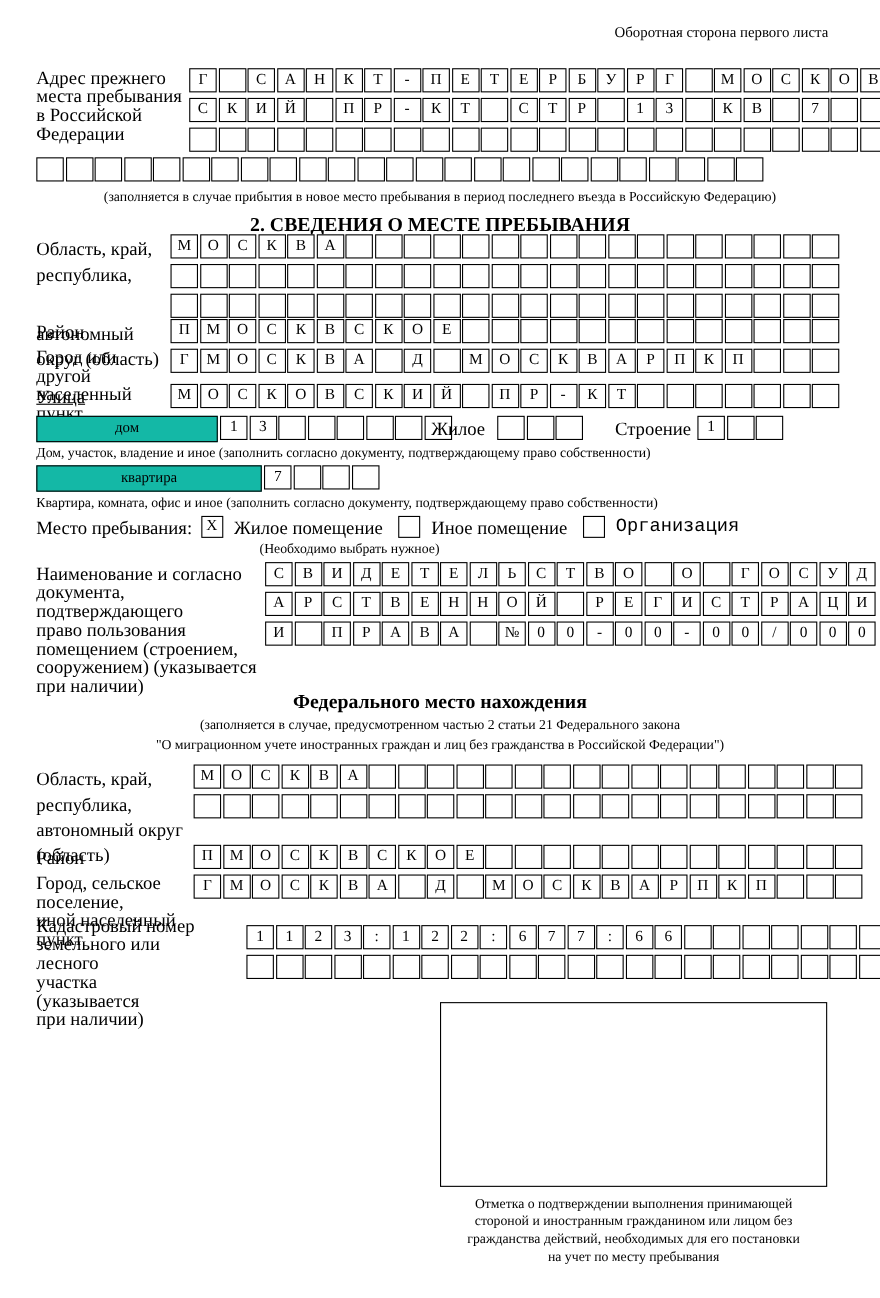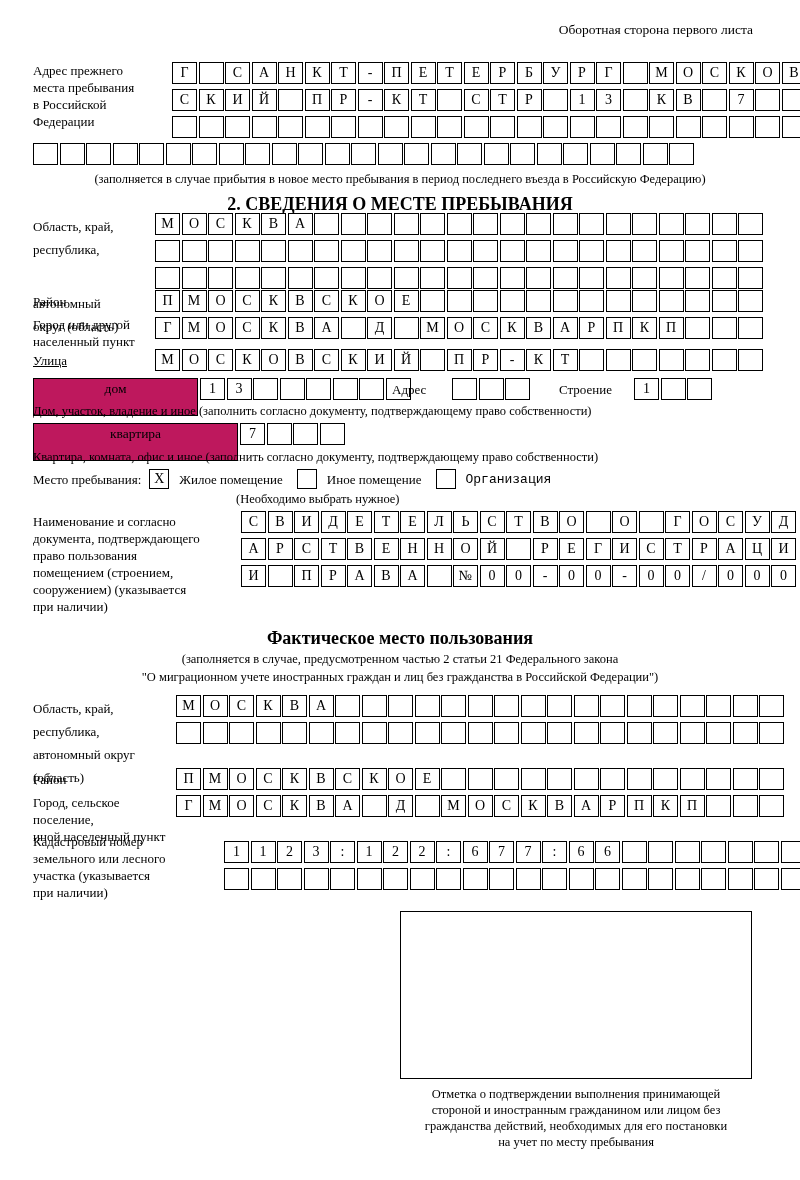--- a/index.html
+++ b/index.html
@@ -28,39 +28,39 @@
     text-align: center;
     font-size: 14px;
     line-height: 20px;
     font-family: "Liberation Serif", serif;
     background: #fff;
     flex: 0 0 auto;
   }
   .cell.blank { }
 
   .label {
-    font-size: 13px;
+    font-size: 17px;
     line-height: 17px;
   }
 
   .sec-title {
     text-align:center; font-weight:bold; font-size:18px;
   }
   .small { font-size: 12.5px; }
 
   .absblk { position:absolute; }
 
   
   .wbox {
     border: 1px solid #000;
-    height: 38px;
+    height: 24px;
     font-size: 13.5px;
     text-align: center;
     line-height: 20px;
-    background:#be185d;
+    background:#14b8a6;
   }
 
   .inline { display:flex; align-items:center; }
 
   .chk {
     width: 20px; height: 20px; border: 1px solid #000;
     display:inline-block; text-align:center; line-height:18px; font-size:14px;
     background:#fff; vertical-align: middle;
   }
 
@@ -387,21 +387,21 @@
         <div class="cell">1</div>
         <div class="cell">3</div>
         <div class="cell blank"></div>
         <div class="cell blank"></div>
         <div class="cell blank"></div>
         <div class="cell blank"></div>
         <div class="cell blank"></div>
         <div class="cell blank"></div>
       </div>
     </div>
-  <div class="absblk label" style="left:392px; top:381px;">Адрес</div>
+  <div class="absblk label" style="left:392px; top:381px;">Жилое</div>
   <div class="absblk" style="left:452px; top:378px;">
       <div class="boxrow" id="kc">
         <div class="cell blank"></div>
         <div class="cell blank"></div>
         <div class="cell blank"></div>
       </div>
     </div>
   <div class="absblk label" style="left:559px; top:381px;">Строение</div>
   <div class="absblk" style="left:634px; top:378px;">
       <div class="boxrow" id="sc">
@@ -512,21 +512,21 @@
         <div class="cell">-</div>
         <div class="cell">0</div>
         <div class="cell">0</div>
         <div class="cell">/</div>
         <div class="cell">0</div>
         <div class="cell">0</div>
         <div class="cell">0</div>
       </div>
     </div>
 
-  <div class="absblk sec-title" style="left:0; top:628px; width:800px;">Фактическое место пользования</div>
+  <div class="absblk sec-title" style="left:0; top:628px; width:800px;">Федерального место нахождения</div>
   <div class="absblk small" style="left:0; top:652px; width:800px; text-align:center;">(заполняется в случае, предусмотренном частью 2 статьи 21 Федерального закона</div>
   <div class="absblk small" style="left:0; top:670px; width:800px; text-align:center;">"О миграционном учете иностранных граждан и лиц без гражданства в Российской Федерации")</div>
 
   <div class="absblk label" style="left:33px; top:697px; width:145px;">
     <div style="line-height:23px;">Область, край,</div>
     <div style="line-height:23px;">республика,</div>
     <div style="line-height:23px;">автономный округ</div>
     <div style="line-height:23px;">(область)</div>
   </div>
   <div class="absblk" style="left:176px; top:695px;">

